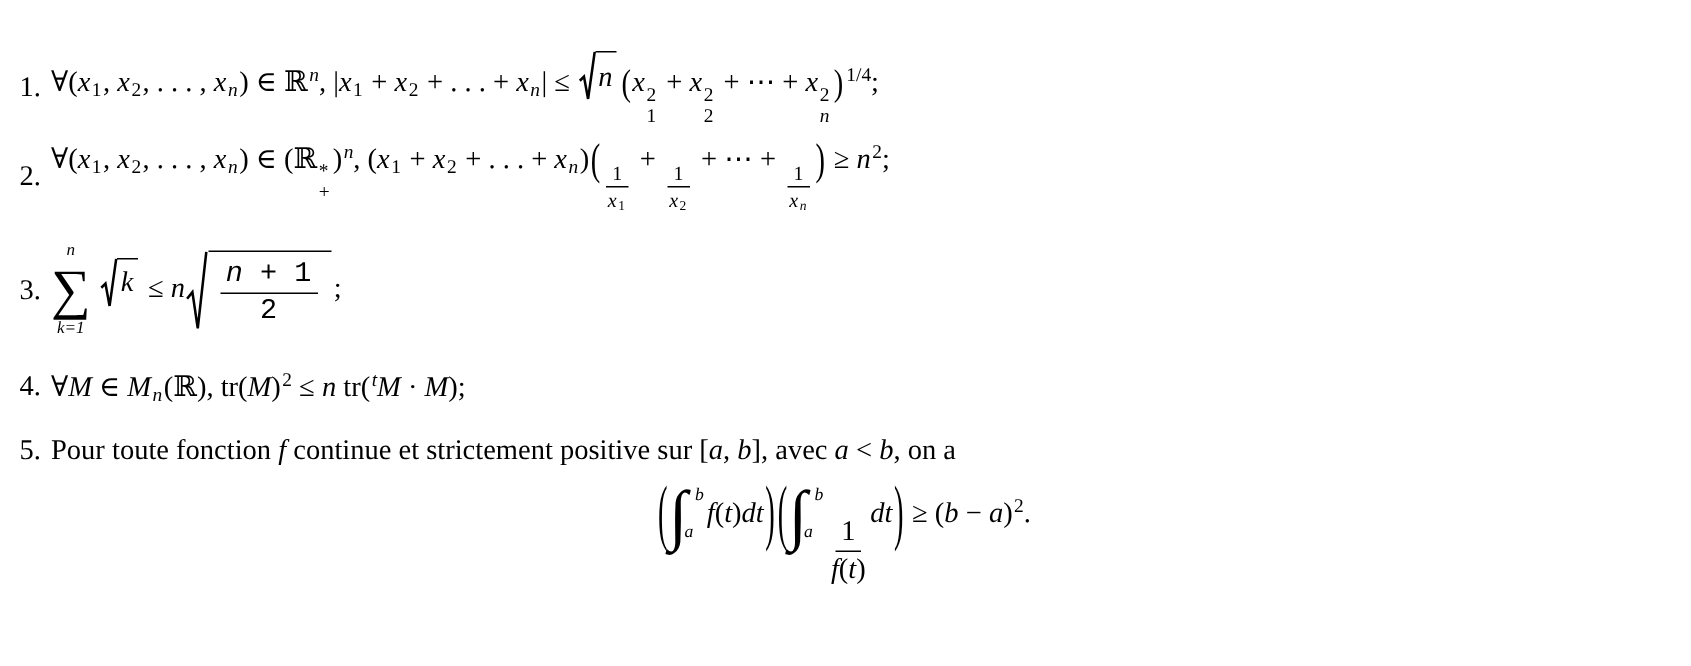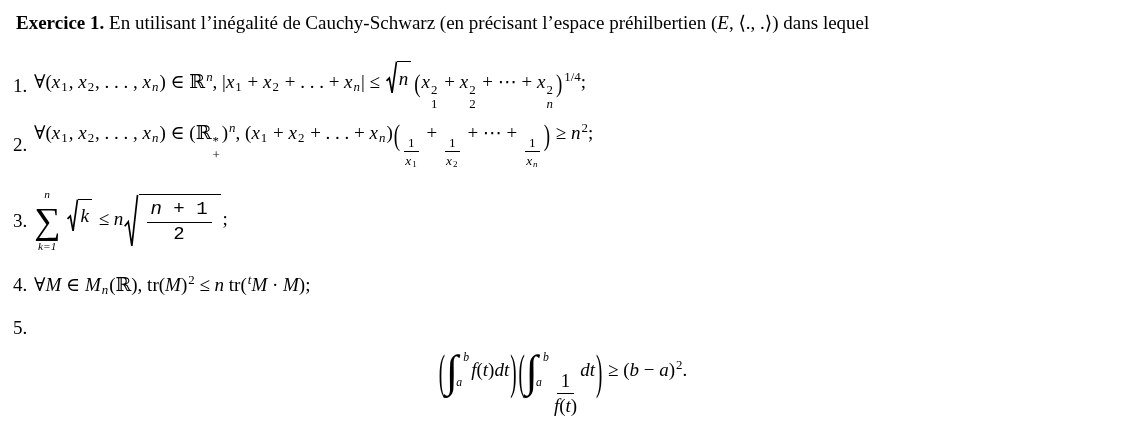--- a/index.html
+++ b/index.html
@@ -65,21 +65,20 @@
   
   .mbig{display:inline-block;vertical-align:middle;line-height:1;
         transform:scaleY(var(--sy,1.5));transform-origin:center;padding:0 1px;}
 </style>
 </head>
 <body>
 
 <div class="doc">
 
   <div class="intro">
-    <div class="intro-line"><span class="mb">Exercice 1.</span><span class="mr"> En utilisant l’inégalité de Cauchy-Schwarz (en précisant l’espace préhilbertien (</span><span class="mi">E</span><span class="mr">, ⟨., .⟩) dans lequel</span></div>
   </div>
 
   <div class="items">
     <div class="item item-1">
       <span class="item-no">1.</span>
       <span class="item-math"><span class="mr">∀(</span><span class="mi">x</span><span class="msub">1</span><span class="mr">, </span><span class="mi">x</span><span class="msub">2</span><span class="mr">, . . . , </span><span class="mi">x</span><span class="msub mi">n</span><span class="mr">) ∈ ℝ</span><span class="msup mi">n</span><span class="mr">, |</span><span class="mi">x</span><span class="msub">1</span><span class="mr"> + </span><span class="mi">x</span><span class="msub">2</span><span class="mr"> + . . . + </span><span class="mi">x</span><span class="msub mi">n</span><span class="mr">| ≤ </span><span class="msqrt">
             <svg viewBox="0 0 20 60" preserveAspectRatio="none" class="rad">
               <polyline points="1,36 6,31 11,58 19,1" fill="none" stroke="currentColor" stroke-width="1.7" vector-effect="non-scaling-stroke"></polyline>
             </svg>
             <span class="radicand">
@@ -136,20 +135,21 @@
               </span>
             </span>
           </span><span class="mr">;</span></span>
     </div>
     <div class="item item-4">
       <span class="item-no">4.</span>
       <span class="item-math"><span class="mr">∀</span><span class="mi">M</span><span class="mr"> ∈ </span><span class="mi">M</span><span class="msub mi">n</span><span class="mr">(ℝ), tr(</span><span class="mi">M</span><span class="mr">)</span><span class="msup">2</span><span class="mr"> ≤ </span><span class="mi">n</span><span class="mr"> tr(</span><span class="msup mi">t</span><span class="mi">M</span><span class="mr"> · </span><span class="mi">M</span><span class="mr">);</span></span>
     </div>
     <div class="item item-5">
       <span class="item-no">5.</span>
+      <span class="item-math"><span class="mr">Pour toute fonction </span><span class="mi">f</span><span class="mr"> continue et strictement positive sur [</span><span class="mi">a</span><span class="mr">, </span><span class="mi">b</span><span class="mr">], avec </span><span class="mi">a</span><span class="mr"> &lt; </span><span class="mi">b</span><span class="mr">, on a</span></span>
     </div>
   </div>
 
   <div class="equation">
     <span class="eq-math"><span class="mbig" style="--sy: 2.55;">(</span><span class="mint">
           <span class="intsign">∫</span>
           <span class="intlims">
             <span class="int-top mi">b</span>
             <span class="int-bot mi">a</span>
           </span>

